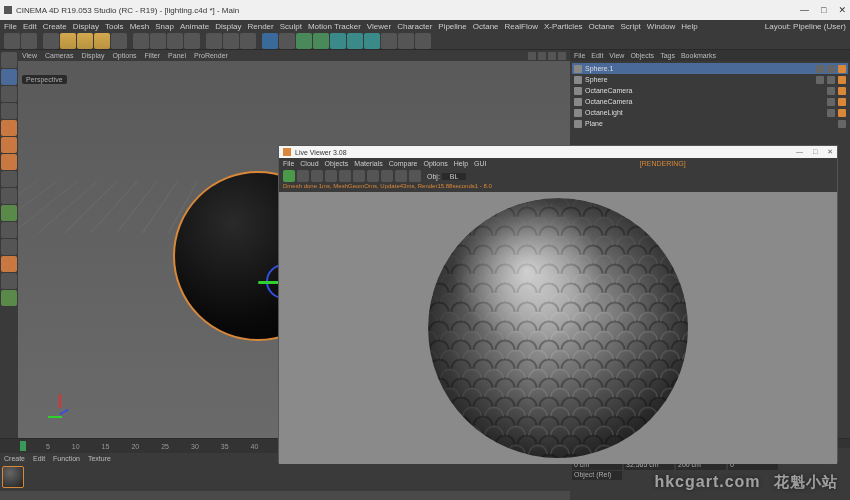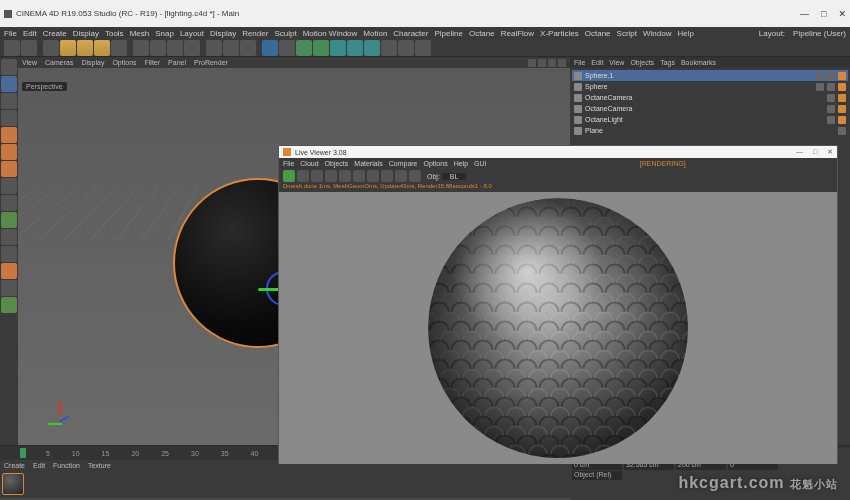--- a/index.html
+++ b/index.html
@@ -1,24 +1,24 @@
 <!DOCTYPE html>
 <html><head>
 <meta charset="utf-8">
 <style>
 * { margin: 0; padding: 0; box-sizing: border-box; font-family: Arial, sans-serif; }
 body { background: #4a4a4a; width: 850px; height: 500px; overflow: hidden; position: relative; font-size: 9px; color: #ccc; }
 
-.titlebar { background: #f0f0f0; height: 27px; display: flex; align-items: center; padding: 0 4px; color: #333; font-size: 8px; }
+.titlebar { background: #f0f0f0; height: 20px; display: flex; align-items: center; padding: 0 4px; color: #333; font-size: 8px; }
 .titlebar-icon { width: 8px; height: 8px; background: #555; margin-right: 4px; }
 .titlebar-controls { margin-left: auto; display: flex; gap: 12px; font-size: 9px; color: #333; }
 
 .main-menu { background: #3a3a3a; height: 12px; display: flex; align-items: center; padding: 0 4px; gap: 6px; font-size: 8px; color: #ccc; }
 .main-menu span { cursor: pointer; }
-.main-menu .right { margin-left: auto; display: flex; align-items: center; gap: 8px; }
+.main-menu .right { margin-left: auto; display: flex; align-items: center; gap: 2px; }
 
 .toolbar-row { background: #3a3a3a; height: 18px; display: flex; align-items: center; padding: 0 4px; gap: 1px; border-bottom: 1px solid #2a2a2a; }
 .tool-btn { width: 16px; height: 16px; background: #555; border-radius: 2px; cursor: pointer; display: flex; align-items: center; justify-content: center; }
 .tool-btn.gold { background: linear-gradient(#d4a850, #b8923e); }
 .tool-btn.blue { background: #3a6a9a; }
 .tool-btn.green { background: #4a8a5a; }
 .tool-btn.teal { background: #3a8a8a; }
 .tool-sep { width: 4px; }
 
 .main-area { display: flex; height: 388px; }
@@ -85,21 +85,21 @@
 .lv-status { background: #3a3a3a; height: 9px; padding: 0 4px; font-size: 6px; color: #d88838; }
 
 .lv-canvas { background: #8a8a8a; height: 272px; position: relative; display: flex; align-items: center; justify-content: center; }
 .scaled-sphere { width: 260px; height: 260px; border-radius: 50%; position: relative; background: radial-gradient(circle at 38% 28%, #e0e0e0 0%, #bababa 15%, #888 35%, #555 55%, #2a2a2a 75%, #0a0a0a 95%); overflow: hidden; }
 .scales-pattern { position: absolute; inset: 0; background-image: radial-gradient(circle at 50% 100%, transparent 8px, rgba(0,0,0,0.35) 9px, rgba(0,0,0,0.35) 10px, transparent 11px); background-size: 22px 19px; opacity: 0.85; }
 .scales-pattern2 { position: absolute; inset: 0; background-image: radial-gradient(circle at 50% 100%, transparent 8px, rgba(255,255,255,0.2) 9px, rgba(255,255,255,0.2) 9.5px, transparent 10px); background-size: 22px 19px; background-position: 11px 9.5px; opacity: 0.7; }
 .scales-highlight { position: absolute; inset: 0; background: radial-gradient(circle at 38% 28%, rgba(255,255,255,0.55) 0%, transparent 30%); border-radius: 50%; }
 .scales-shadow { position: absolute; inset: 0; background: radial-gradient(circle at 70% 75%, transparent 30%, rgba(0,0,0,0.6) 75%); border-radius: 50%; }
 
 .watermark { position: absolute; bottom: 8px; right: 12px; font-size: 16px; color: rgba(255,255,255,0.55); font-weight: bold; letter-spacing: 1px; text-shadow: 0 0 4px rgba(0,0,0,0.5); }
-.watermark-cn { font-size: 11px; margin-left: 0; }
+.watermark-cn { font-size: 15px; margin-left: 8px; }
 </style>
 </head>
 <body>
 
 <div class="titlebar">
   <div class="titlebar-icon"></div>
   <span>CINEMA 4D R19.053 Studio (RC - R19) - [lighting.c4d *] - Main</span>
   <div class="titlebar-controls">
     <span>—</span>
     <span>□</span>
@@ -108,26 +108,26 @@
 </div>
 
 <div class="main-menu">
   <span>File</span>
   <span>Edit</span>
   <span>Create</span>
   <span>Display</span>
   <span>Tools</span>
   <span>Mesh</span>
   <span>Snap</span>
-  <span>Layout</span>
+  <span>Animate</span>
   <span>Display</span>
   <span>Render</span>
   <span>Sculpt</span>
-  <span>Motion Window</span>
-  <span>Motion</span>
+  <span>Motion Tracker</span>
+  <span>Viewer</span>
   <span>Character</span>
   <span>Pipeline</span>
   <span>Octane</span>
   <span>RealFlow</span>
   <span>X-Particles</span>
   <span>Octane</span>
   <span>Script</span>
   <span>Window</span>
   <span>Help</span>
   <div class="right">

